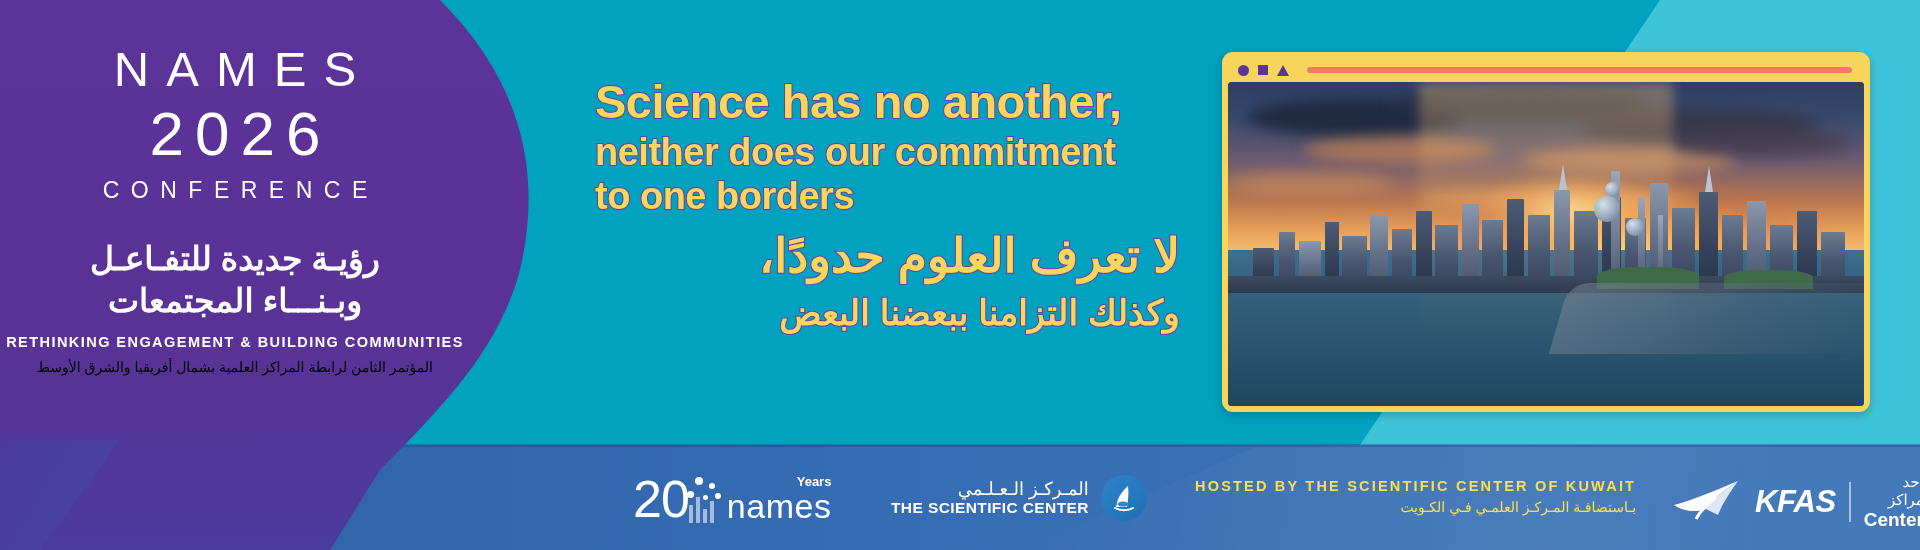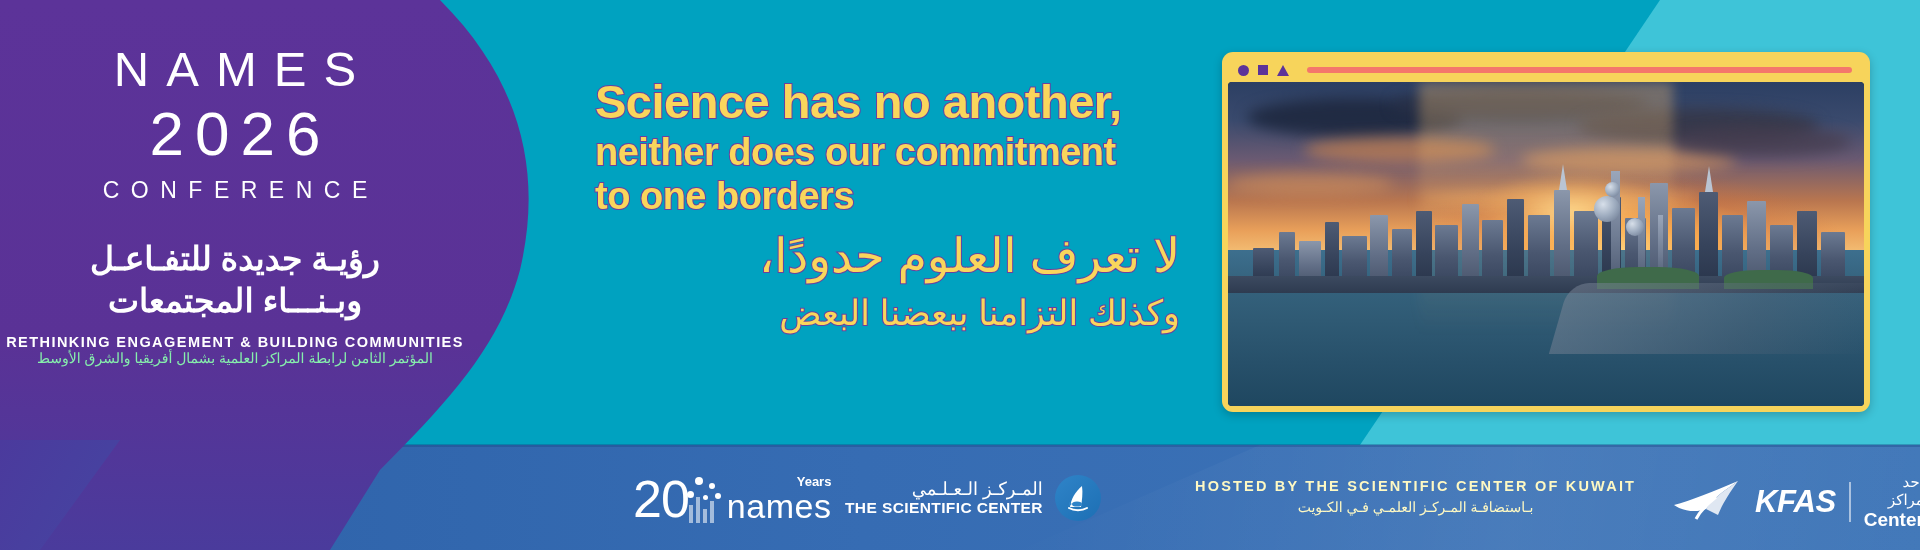--- a/index.html
+++ b/index.html
@@ -94,23 +94,24 @@
     letter-spacing: 0px;
   }
   .ar-theme .l2 { display:block; }
   .en-theme {
     margin-top: 11px;
     font-size: 14.5px;
     font-weight: 600;
     letter-spacing: 1.45px;
   }
   .ar-sub {
+    margin-top: 9px;
     direction: rtl;
     font-size: 14px;
-    color: #86efac;
+    color: #000000;
     letter-spacing: 0px;
   }
 
   
   .headline {
     position: absolute;
     left: 595px; top: 78px;
     width: 620px;
   }
   .hl-en {
@@ -121,21 +122,21 @@
     -webkit-text-stroke: 2px #6b3fa0;
     paint-order: stroke fill;
   }
   .hl-en .l1 { display: block; font-size: 47px; }
   .hl-en .l2 { display: block; font-size: 38px; margin-top: 7px; }
   .hl-en .l3 { display: block; font-size: 38px; margin-top: 5px; }
 
   .hl-ar {
     direction: rtl;
     color: #f9d65c;
-    font-weight: 400;
+    font-weight: 700;
     text-align: right;
     width: 585px;
     margin-top: 12px;
     -webkit-text-stroke: 2px #6b3fa0;
     paint-order: stroke fill;
   }
   .hl-ar .a1 { display: block; font-size: 47px; line-height: 1.25; }
   .hl-ar .a2 { display: block; font-size: 35px; line-height: 1.3; margin-top: 4px; }
 
   
@@ -263,28 +264,28 @@
   .node-cluster { position: relative; width: 46px; height: 52px; margin-left: -10px; }
   .nd { position: absolute; background: #fff; border-radius: 50%; }
   .bar-g { position: absolute; bottom: 0; width: 4px; background: rgba(255,255,255,0.55); }
   .yrs-names { margin-left: 2px; line-height: 1; }
   .yrs { font-size: 13px; font-weight: 700; display: block; text-align: right; margin-bottom: 1px; }
   .names-sm { font-size: 34px; font-weight: 400; letter-spacing: 0.5px; display: block; }
 
   .tsc { position: absolute; left: 845px; top: 30px; display: flex; align-items: center; gap: 12px; color: #fff; }
   .tsc-txt { text-align: right; line-height: 1.15; }
   .tsc-ar { font-size: 18px; letter-spacing: 2px; direction: rtl; display: block; }
-  .tsc-en { font-size: 15.5px; font-weight: 700; letter-spacing: 0.4px; display: block; }
+  .tsc-en { font-size: 15.5px; font-weight: 700; letter-spacing: 0.4px; display: block; margin-left: 46px; }
   .tsc-mark {
     width: 46px; height: 46px; border-radius: 50%;
     background: linear-gradient(140deg, #2f84c8 0%, #1d6fb4 100%);
     display: flex; align-items: center; justify-content: center;
   }
 
-  .hosted { position: absolute; left: 1195px; top: 33px; color: #fef9c3; text-align: center; }
+  .hosted { position: absolute; left: 1195px; top: 33px; color: #fde047; text-align: right; }
   .hosted-en { font-size: 14.5px; font-weight: 700; letter-spacing: 2.2px; display: block; }
   .hosted-ar { font-size: 14px; letter-spacing: 1.6px; direction: rtl; display: block; margin-top: 5px; }
 
   .kfas { position: absolute; left: 1672px; top: 28px; display: flex; align-items: center; gap: 13px; color: #fff; }
   .kfas-word { font-size: 31px; font-weight: 700; letter-spacing: -0.5px; font-style: italic; }
   .kfas-div { width: 2px; height: 40px; background: rgba(255,255,255,0.55); }
   .kfas-txt { line-height: 1.2; }
   .kfas-ar { font-size: 15px; direction: rtl; display: block; }
   .kfas-en { font-size: 19px; font-weight: 700; display: block; }
 </style>

